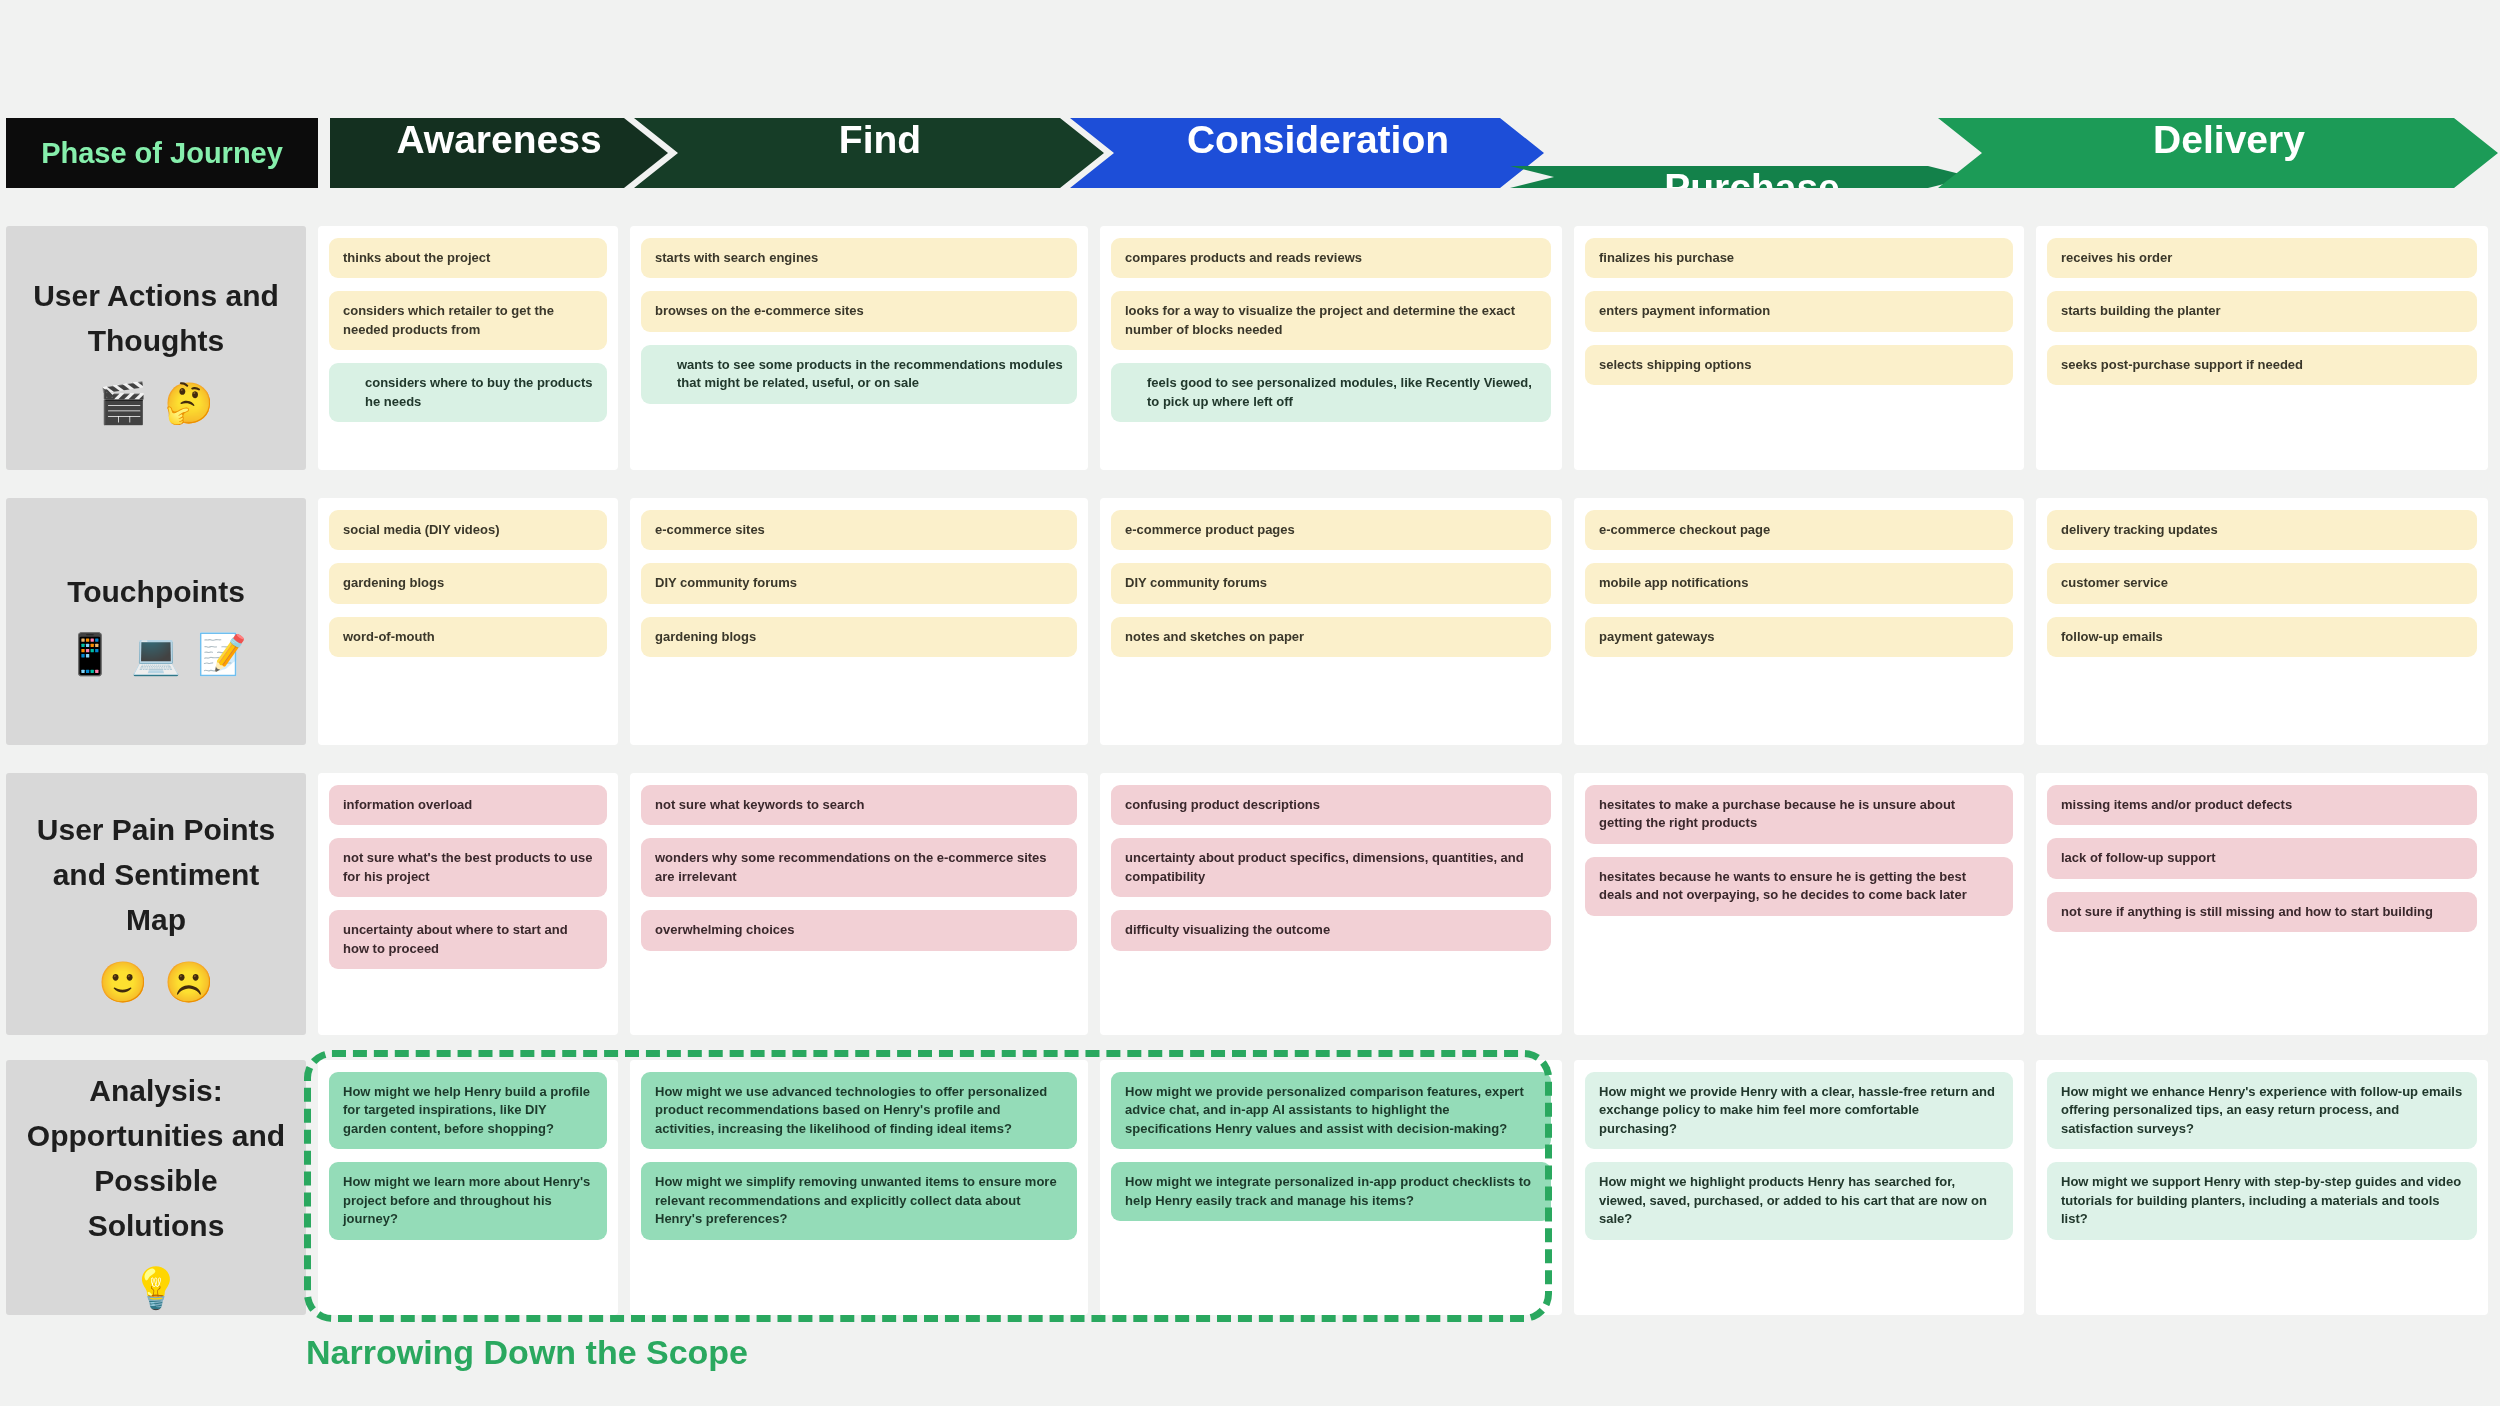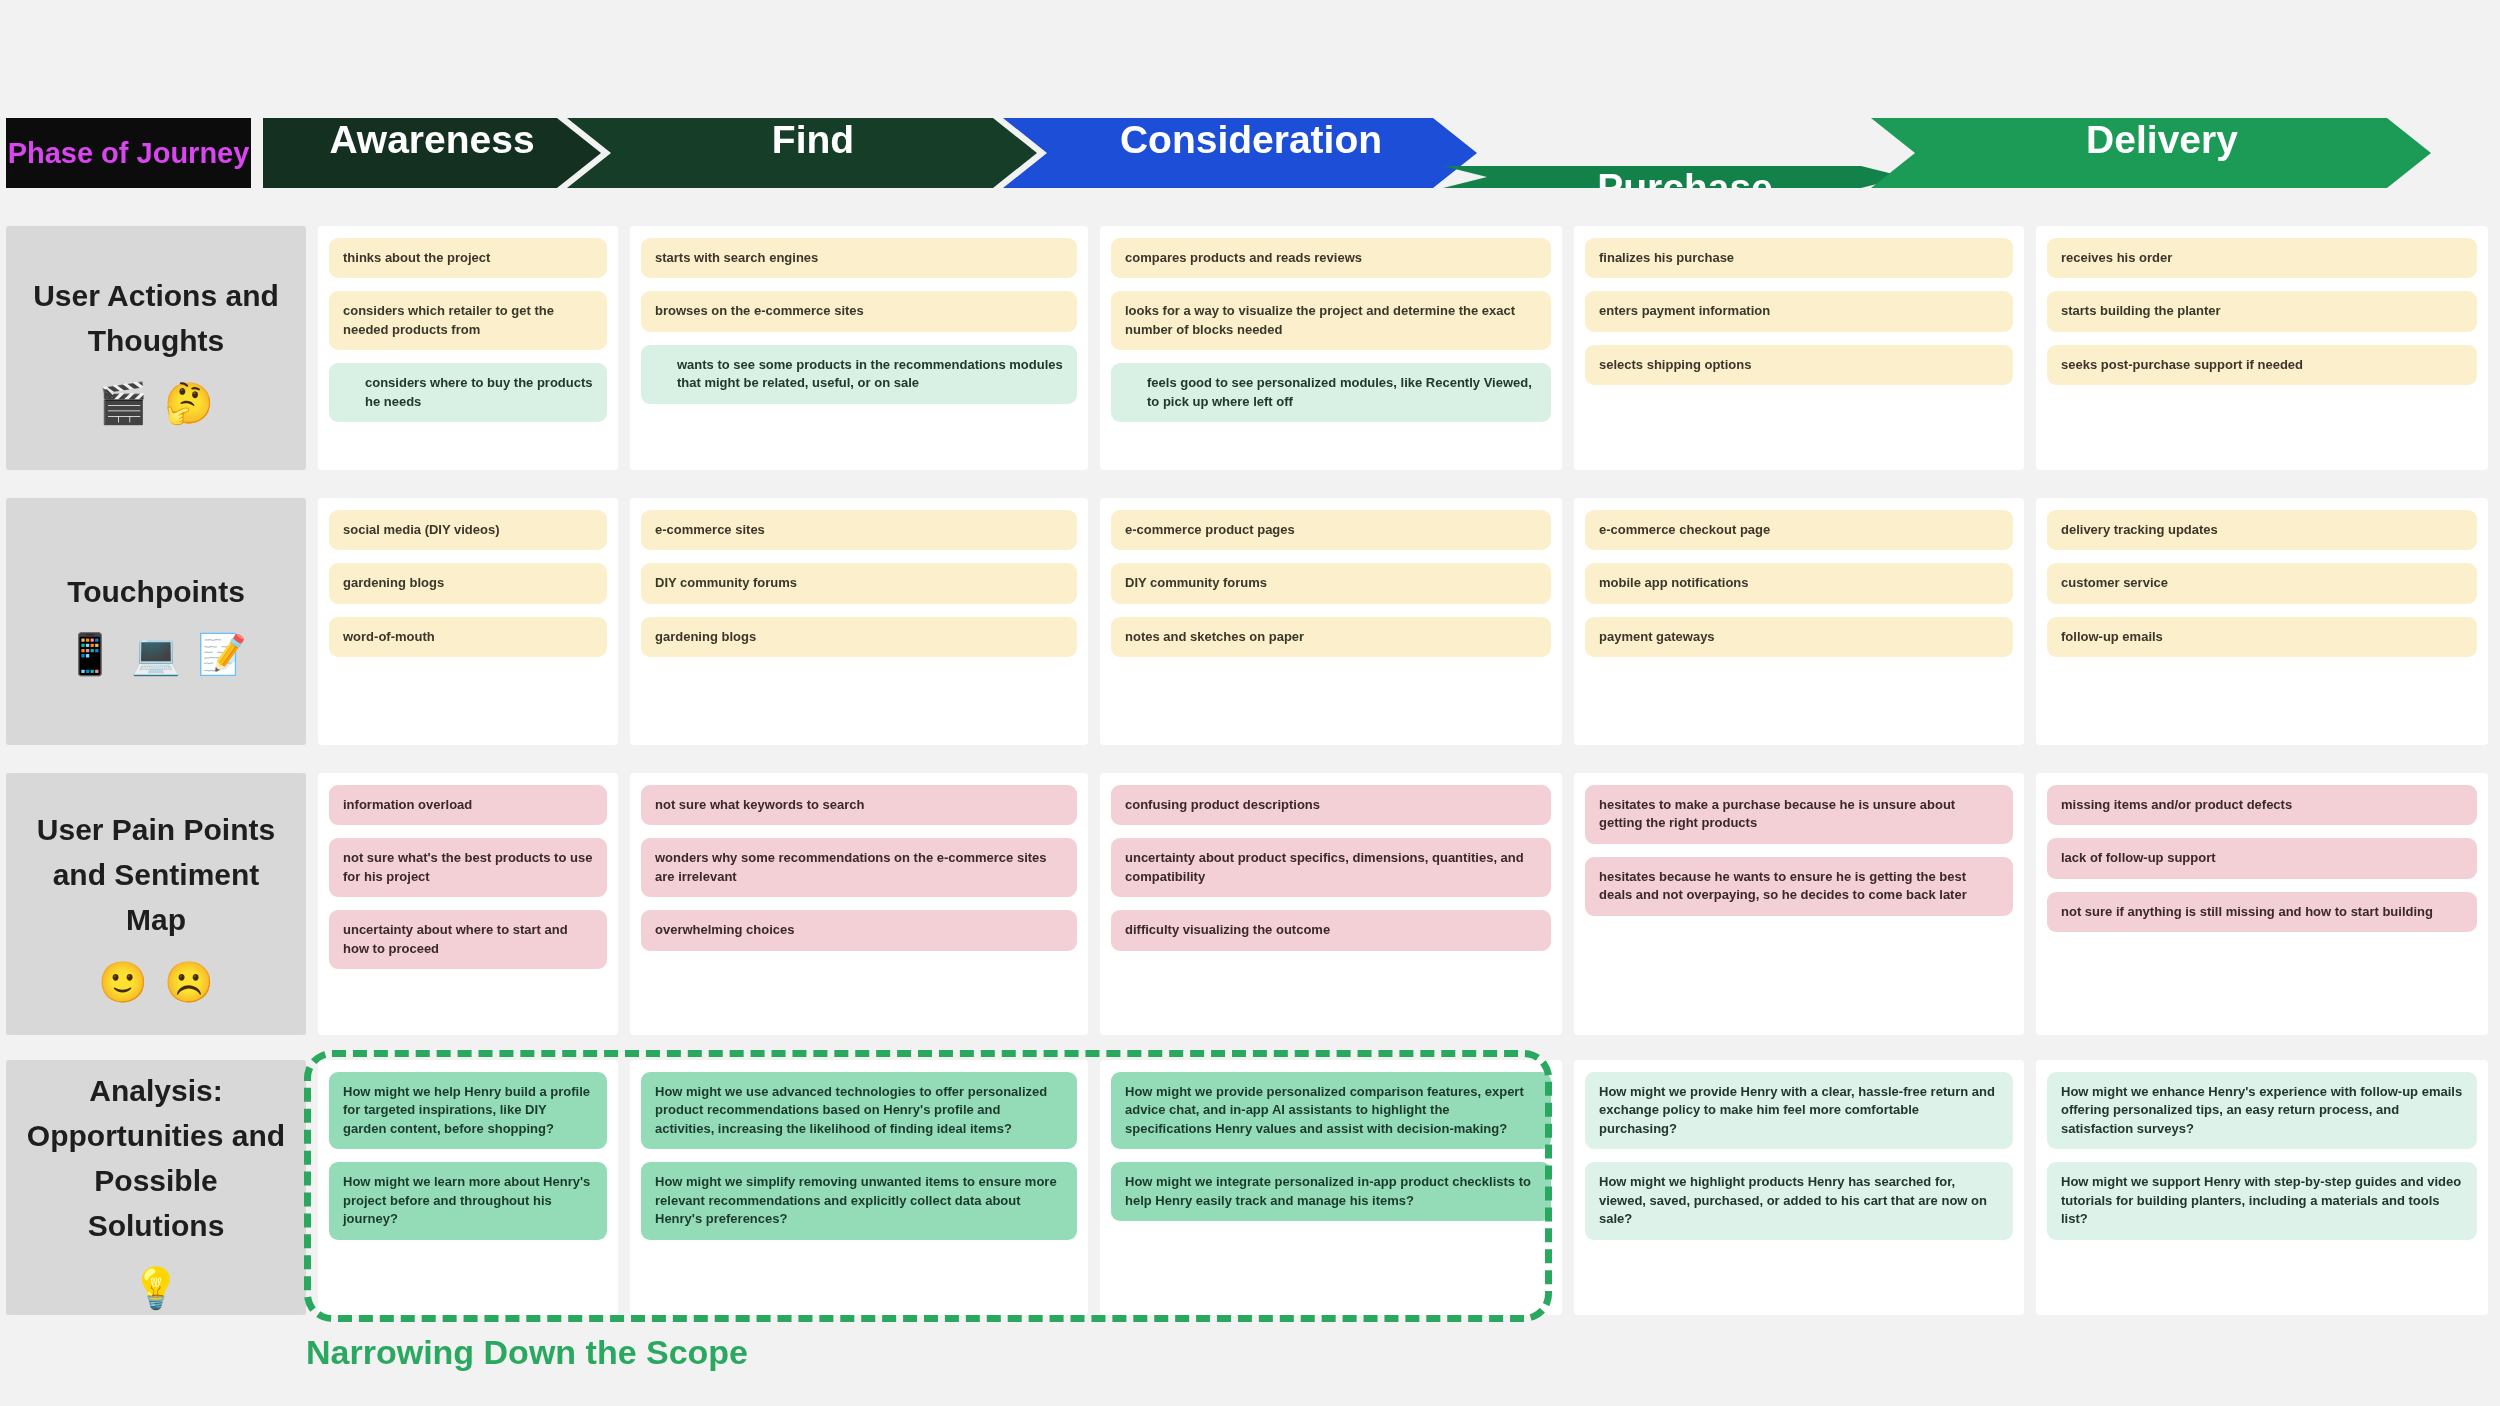--- a/index.html
+++ b/index.html
@@ -8,21 +8,21 @@
     width:2500px; height:1406px;
     background:#f1f2f1;
     font-family:"Liberation Sans","DejaVu Sans",sans-serif;
     position:relative; overflow:hidden;
   }
   .board { position:absolute; top:0; left:0; width:2500px; padding:118px 6px 0 6px; }
 
   
   .journey-header { display:flex; height:70px; margin-bottom:38px; align-items:stretch; }
   .phase-label-box {
-    width:245px; margin-right:12px; background:#0c0c0c; color:#d946ef;
+    width:312px; margin-right:12px; background:#0c0c0c; color:#86efac;
     display:flex; align-items:center; justify-content:center;
     font-size:29px; font-weight:700; flex:0 0 auto;
   }
   .phase-arrow {
     position:relative; display:flex; align-items:flex-start; justify-content:center;
     color:#ffffff; font-weight:700; font-size:39px; flex:0 0 auto;
     clip-path: polygon(0 0, calc(100% - 44px) 0, 100% 50%, calc(100% - 44px) 100%, 0 100%);
   }
   .phase-arrow.notched {
     margin-left:-34px;

